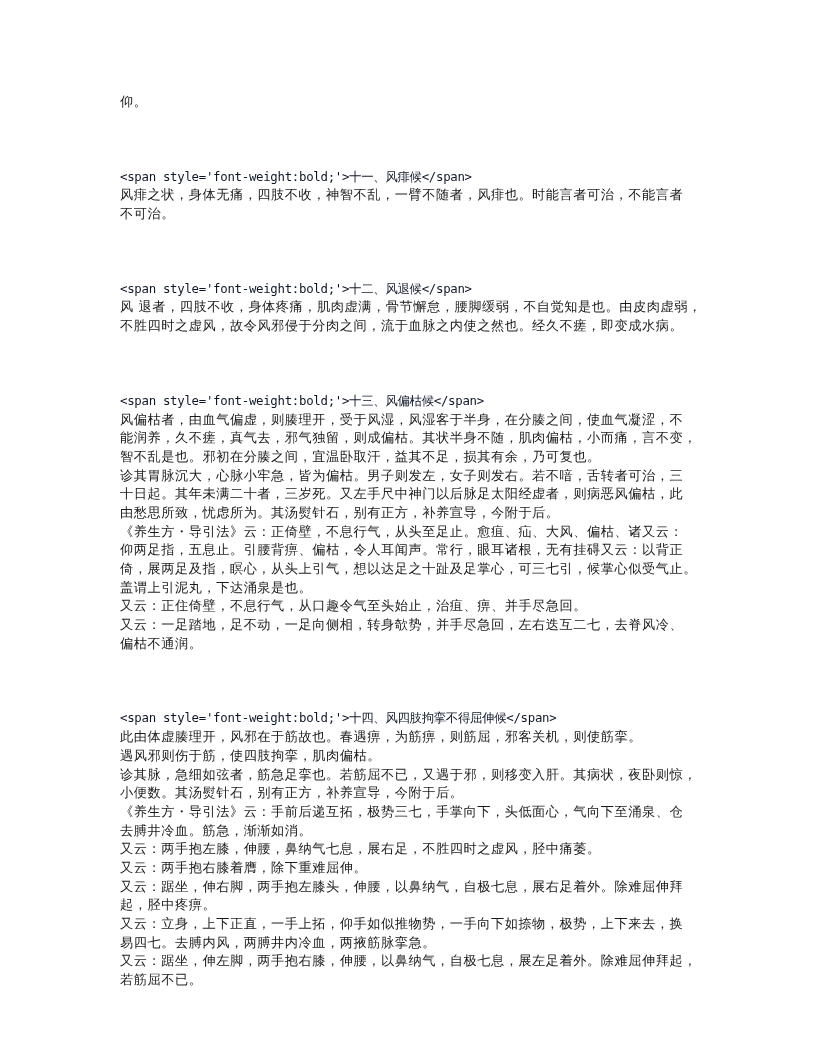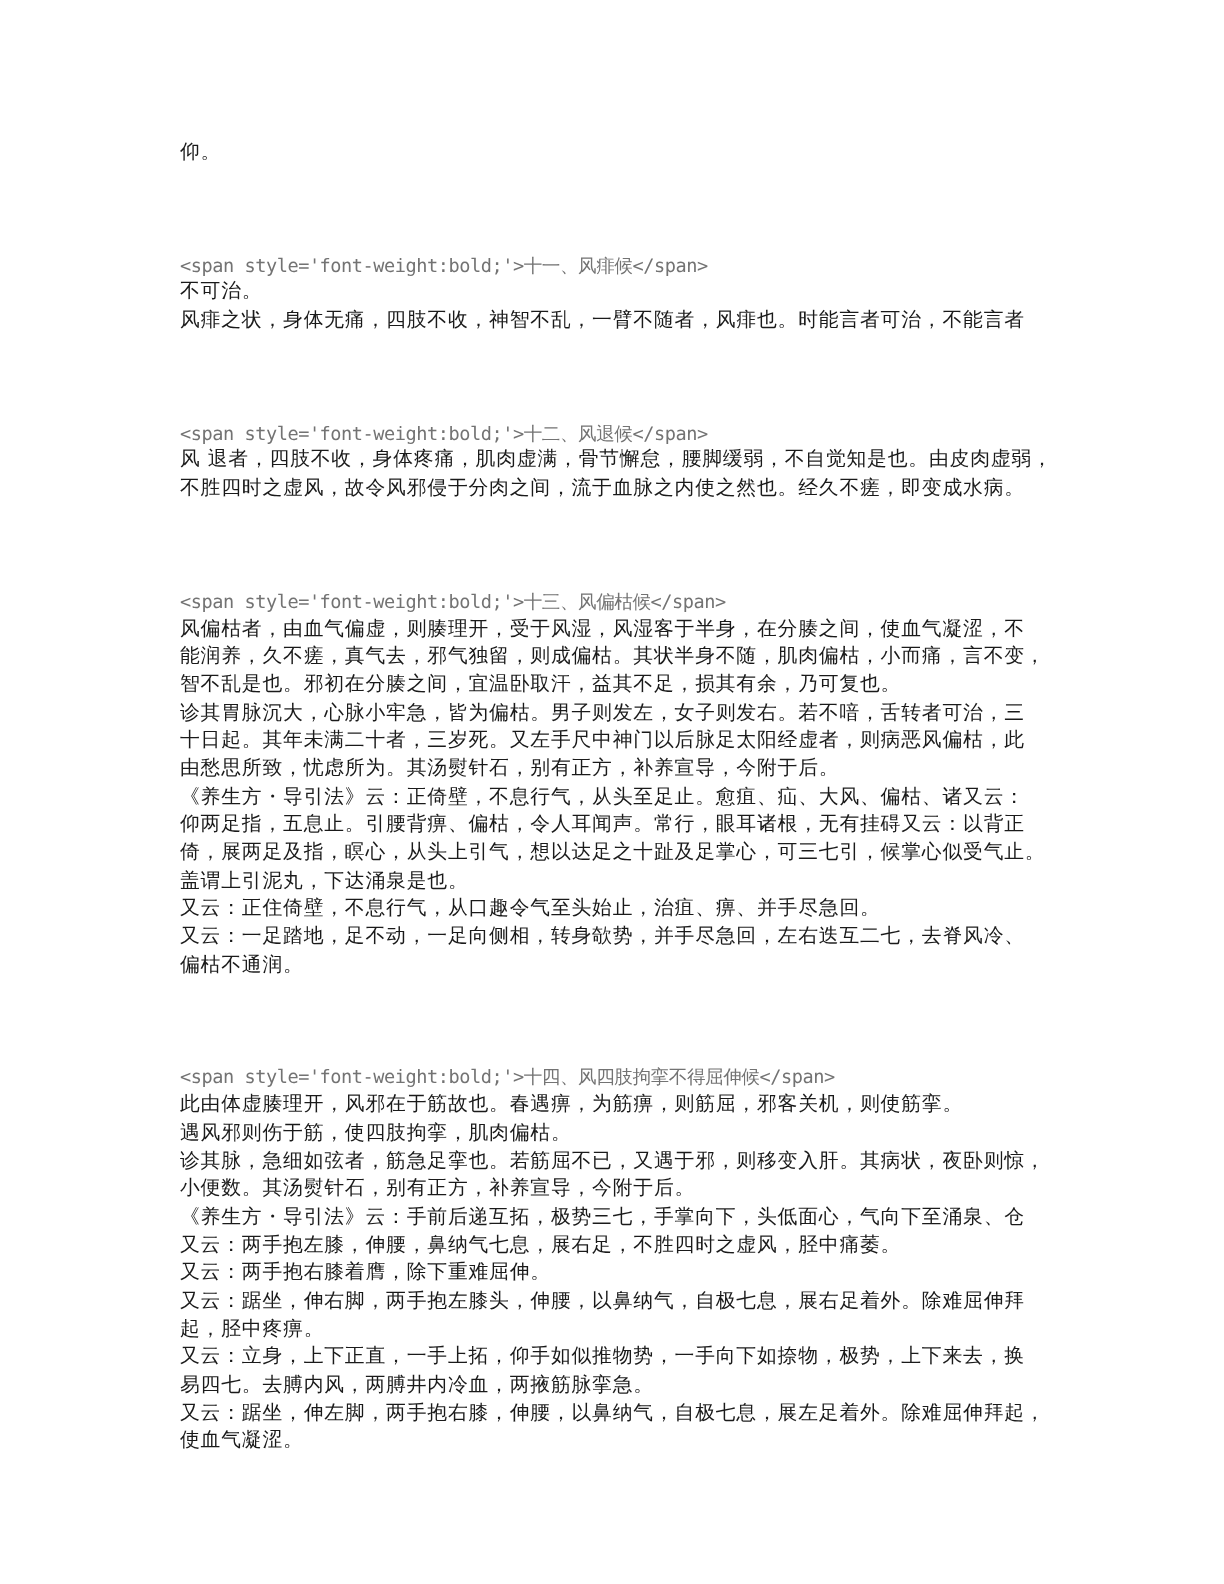--- a/index.html
+++ b/index.html
@@ -25,40 +25,40 @@
     font-size: 13.2px;
     line-height: 18.7px;
     height: 18.7px;
     white-space: nowrap;
     letter-spacing: 0.55px;
   }
   .heading {
     font-family: "DejaVu Sans Mono", "Liberation Mono", monospace;
     font-size: 12.4px;
     letter-spacing: -0.3px;
-    color: #737373;
+    color: #0f172a;
   }
   .gap-3 { height: 56px; }
   .section { }
   .para { }
 </style>
 </head>
 <body>
 
 <div class="page">
 
   <div class="line">仰。</div>
 
   <div class="gap-3"></div>
 
   <div class="section">
     <div class="line heading">&lt;span style='font-weight:bold;'&gt;十一、风痱候&lt;/span&gt;</div>
     <div class="para">
+      <div class="line">风痱之状，身体无痛，四肢不收，神智不乱，一臂不随者，风痱也。时能言者可治，不能言者</div>
       <div class="line">不可治。</div>
-      <div class="line">风痱之状，身体无痛，四肢不收，神智不乱，一臂不随者，风痱也。时能言者可治，不能言者</div>
     </div>
   </div>
 
   <div class="gap-3"></div>
 
   <div class="section">
     <div class="line heading">&lt;span style='font-weight:bold;'&gt;十二、风退候&lt;/span&gt;</div>
     <div class="para">
       <div class="line">风 退者，四肢不收，身体疼痛，肌肉虚满，骨节懈怠，腰脚缓弱，不自觉知是也。由皮肉虚弱，</div>
       <div class="line">不胜四时之虚风，故令风邪侵于分肉之间，流于血脉之内使之然也。经久不瘥，即变成水病。</div>
@@ -89,24 +89,25 @@
   <div class="gap-3"></div>
 
   <div class="section">
     <div class="line heading">&lt;span style='font-weight:bold;'&gt;十四、风四肢拘挛不得屈伸候&lt;/span&gt;</div>
     <div class="para">
       <div class="line">此由体虚腠理开，风邪在于筋故也。春遇痹，为筋痹，则筋屈，邪客关机，则使筋挛。</div>
       <div class="line">遇风邪则伤于筋，使四肢拘挛，肌肉偏枯。</div>
       <div class="line">诊其脉，急细如弦者，筋急足挛也。若筋屈不已，又遇于邪，则移变入肝。其病状，夜卧则惊，</div>
       <div class="line">小便数。其汤熨针石，别有正方，补养宣导，今附于后。</div>
       <div class="line">《养生方・导引法》云：手前后递互拓，极势三七，手掌向下，头低面心，气向下至涌泉、仓</div>
+      <div class="line">去膊井冷血。筋急，渐渐如消。</div>
       <div class="line">又云：两手抱左膝，伸腰，鼻纳气七息，展右足，不胜四时之虚风，胫中痛萎。</div>
       <div class="line">又云：两手抱右膝着膺，除下重难屈伸。</div>
       <div class="line">又云：踞坐，伸右脚，两手抱左膝头，伸腰，以鼻纳气，自极七息，展右足着外。除难屈伸拜</div>
       <div class="line">起，胫中疼痹。</div>
       <div class="line">又云：立身，上下正直，一手上拓，仰手如似推物势，一手向下如捺物，极势，上下来去，换</div>
       <div class="line">易四七。去膊内风，两膊井内冷血，两掖筋脉挛急。</div>
       <div class="line">又云：踞坐，伸左脚，两手抱右膝，伸腰，以鼻纳气，自极七息，展左足着外。除难屈伸拜起，</div>
-      <div class="line">使血气凝涩。</div>
+      <div class="line">若筋屈不已。</div>
     </div>
   </div>
 
 </div>
 
 </body></html>

